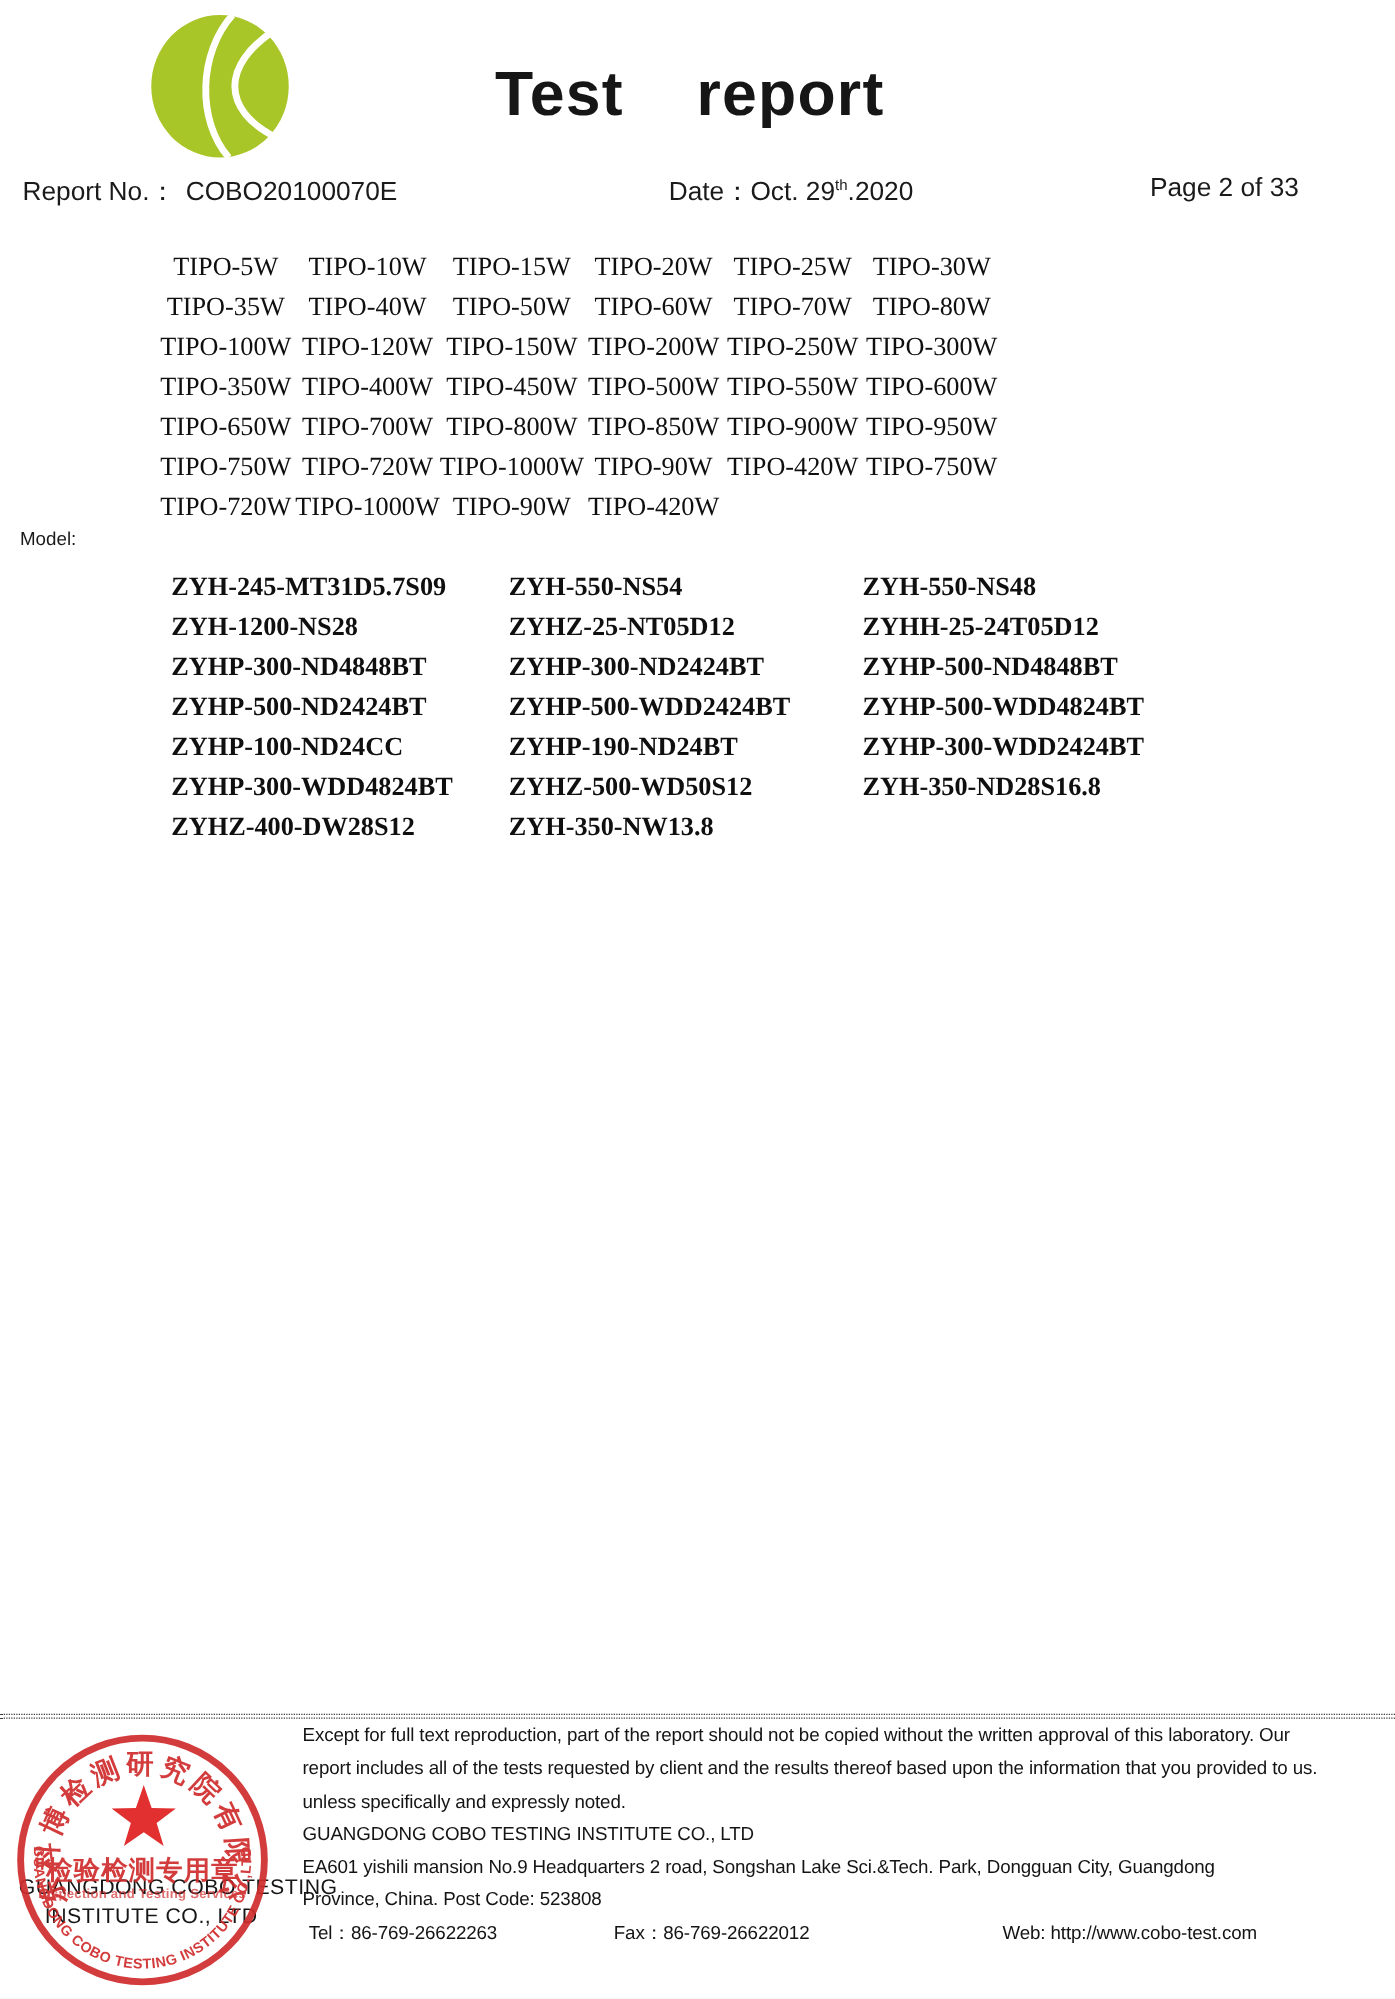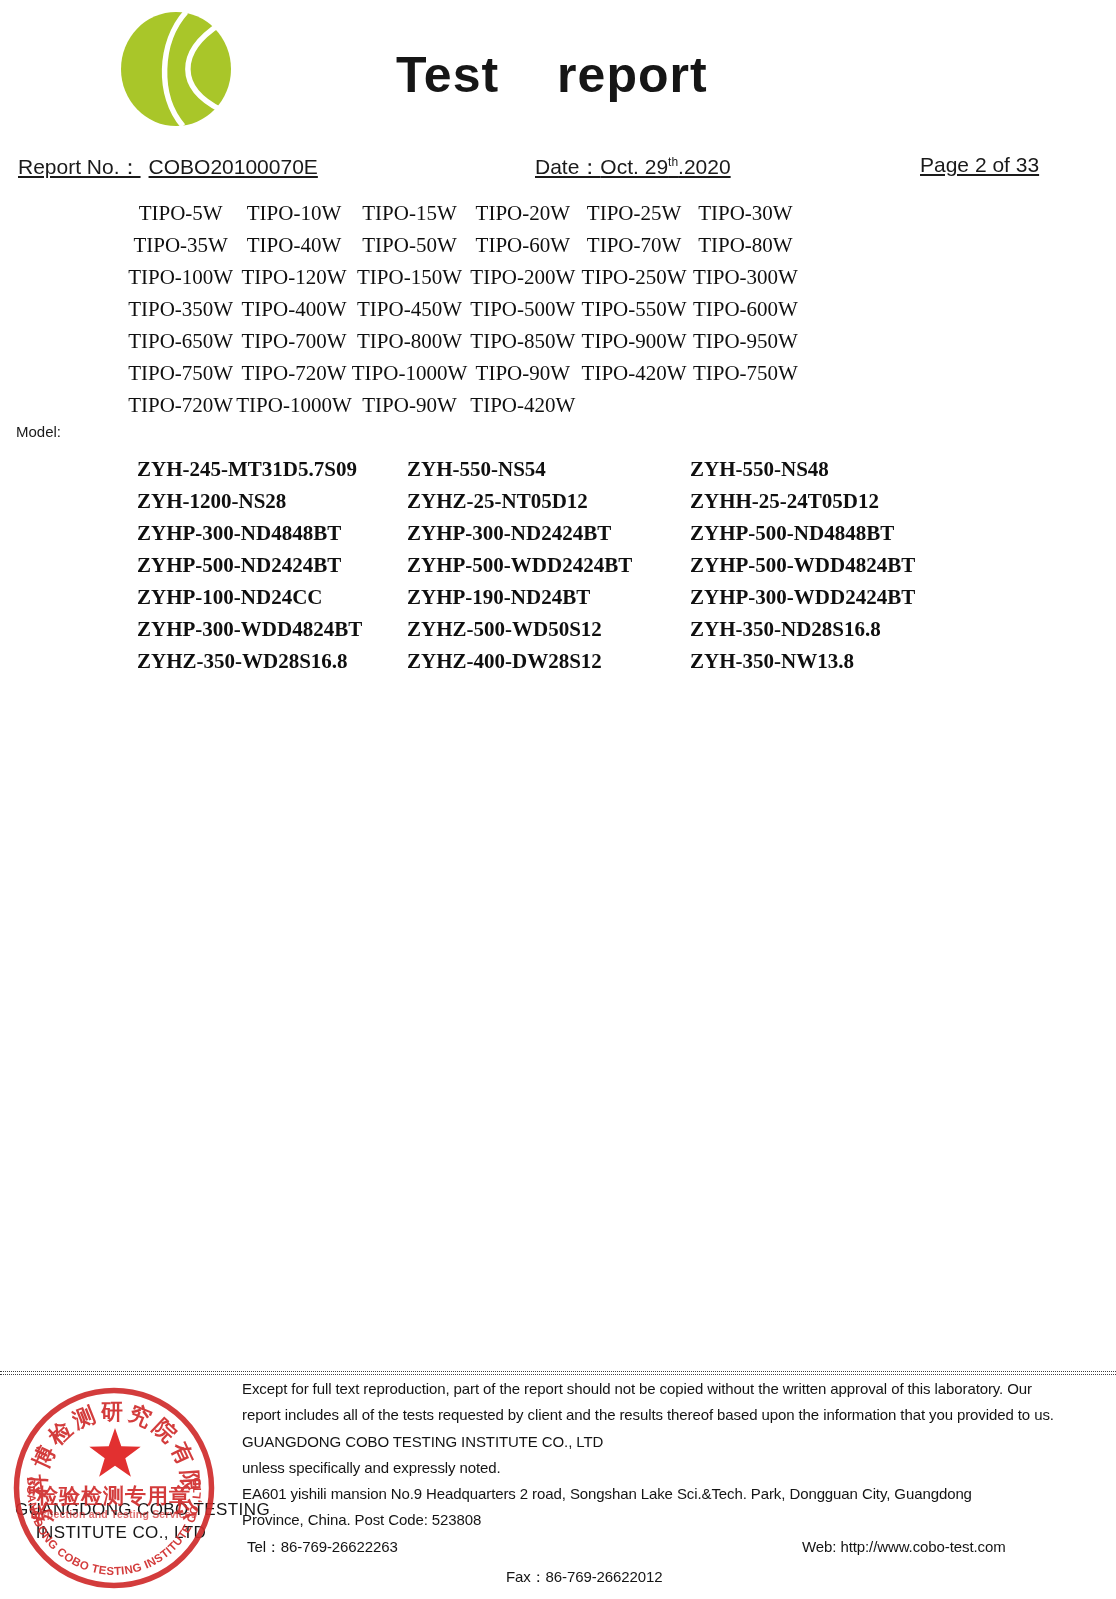--- a/index.html
+++ b/index.html
@@ -10,21 +10,21 @@
     font-family:"Liberation Sans", sans-serif;
   }
 
   
   .logo { position:absolute; left:120px; top:10px; }
   .title {
     position:absolute; left:396px; top:46px;
     font-size:50px; font-weight:bold; letter-spacing:1px;
     display:flex; gap:58px; color:#161616;
   }
-  .meta { position:absolute; top:153px; font-size:21px; white-space:nowrap; color:#1a1a1a;text-decoration:underline; }
+  .meta { position:absolute; top:139px; font-size:21px; white-space:nowrap; color:#1a1a1a; }
   .meta-report { left:18px; }
   .meta-report .val { margin-left:8px; }
   .meta-date { left:535px; }
   .meta-date sup { font-size:12px; vertical-align:super; line-height:0; }
   .meta-page { left:920px; }
 
   
   .model-label { position:absolute; left:16px; top:423px; font-size:15px; color:#1a1a1a; }
   .tipo-grid {
     position:absolute; left:125px; top:197px; width:676px;
@@ -49,21 +49,21 @@
     border-top:1px dotted #3c3c3c; border-bottom:1px dotted #3c3c3c;
   }
   .footer {
     position:absolute; left:242px; top:1376px; width:868px;
     font-size:15px; letter-spacing:-0.1px; color:#141414;
   }
   .fline { height:26.3px; line-height:26.3px; white-space:nowrap; }
   .tel-row { position:relative; }
   .tel-row .seg { position:absolute; top:0; white-space:nowrap; }
   .seg-tel { left:5px; }
-  .seg-fax { left:264px;margin-top:30px; }
+  .seg-fax { left:249px; }
   .seg-web { left:560px; }
 
   
   .stamp-overlay {
     position:absolute; left:15px; width:212px; text-align:center;
     font-size:17px; letter-spacing:0.4px; color:#161616; z-index:1; white-space:nowrap;
   }
   .stamp-overlay.l1 { top:1500px; }
   .stamp-overlay.l2 { top:1523px; }
   .stamp { position:absolute; left:8px; top:1385px; z-index:2; opacity:0.92; }
@@ -152,32 +152,31 @@
       <div class="zyh-cell">ZYHP-500-ND4848BT</div>
       <div class="zyh-cell">ZYHP-500-ND2424BT</div>
       <div class="zyh-cell">ZYHP-500-WDD2424BT</div>
       <div class="zyh-cell">ZYHP-500-WDD4824BT</div>
       <div class="zyh-cell">ZYHP-100-ND24CC</div>
       <div class="zyh-cell">ZYHP-190-ND24BT</div>
       <div class="zyh-cell">ZYHP-300-WDD2424BT</div>
       <div class="zyh-cell">ZYHP-300-WDD4824BT</div>
       <div class="zyh-cell">ZYHZ-500-WD50S12</div>
       <div class="zyh-cell">ZYH-350-ND28S16.8</div>
-      <div class="zyh-cell">ZYHZ-350-WD28S16.8</div>
       <div class="zyh-cell">ZYHZ-400-DW28S12</div>
       <div class="zyh-cell">ZYH-350-NW13.8</div>
     </div>
 
   <div class="divider"></div>
 
   <div class="footer">
     <div class="fline">Except for full text reproduction, part of the report should not be copied without the written approval of this laboratory. Our</div>
     <div class="fline">report includes all of the tests requested by client and the results thereof based upon the information that you provided to us.</div>
+    <div class="fline">unless specifically and expressly noted.</div>
     <div class="fline">GUANGDONG COBO TESTING INSTITUTE CO., LTD</div>
-    <div class="fline">unless specifically and expressly noted.</div>
     <div class="fline">EA601 yishili mansion No.9 Headquarters 2 road, Songshan Lake Sci.&amp;Tech. Park, Dongguan City, Guangdong</div>
     <div class="fline">Province, China. Post Code: 523808</div>
     <div class="fline tel-row">
       <span class="seg seg-tel"><span>Tel：</span><span>86-769-26622263</span></span>
       <span class="seg seg-fax"><span>Fax：</span><span>86-769-26622012</span></span>
       <span class="seg seg-web"><span>Web: </span><span>http://www.cobo-test.com</span></span>
     </div>
   </div>
 
   <div class="stamp-overlay l1">GUANGDONG COBO TESTING</div>

